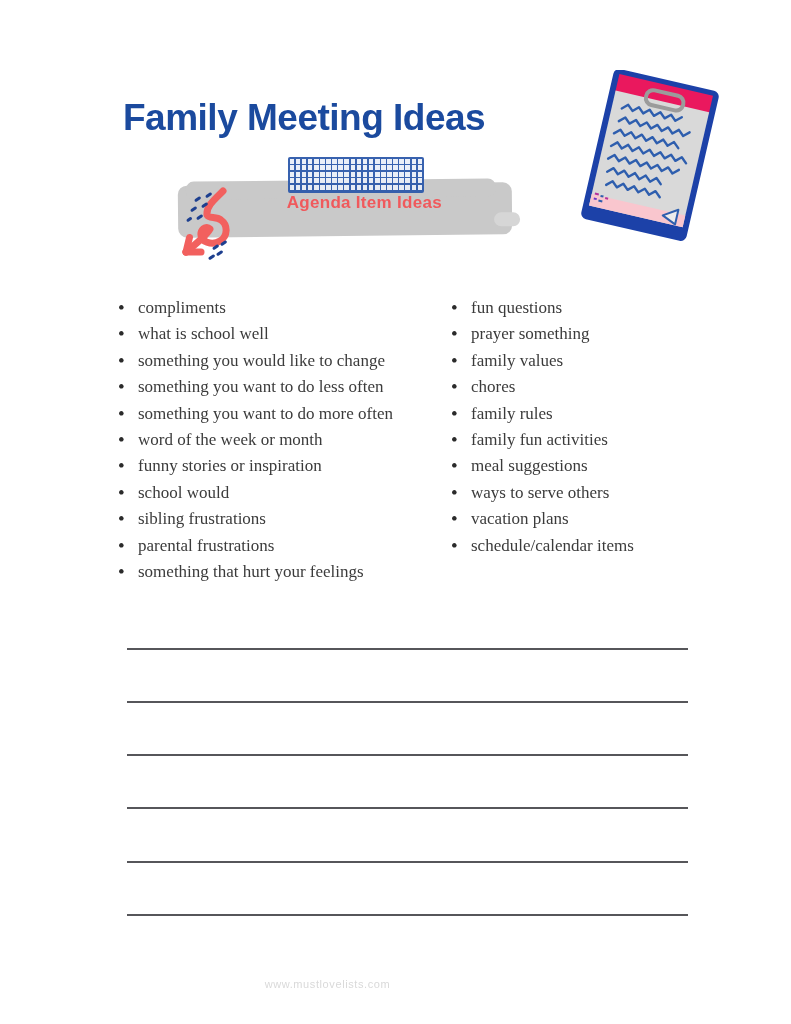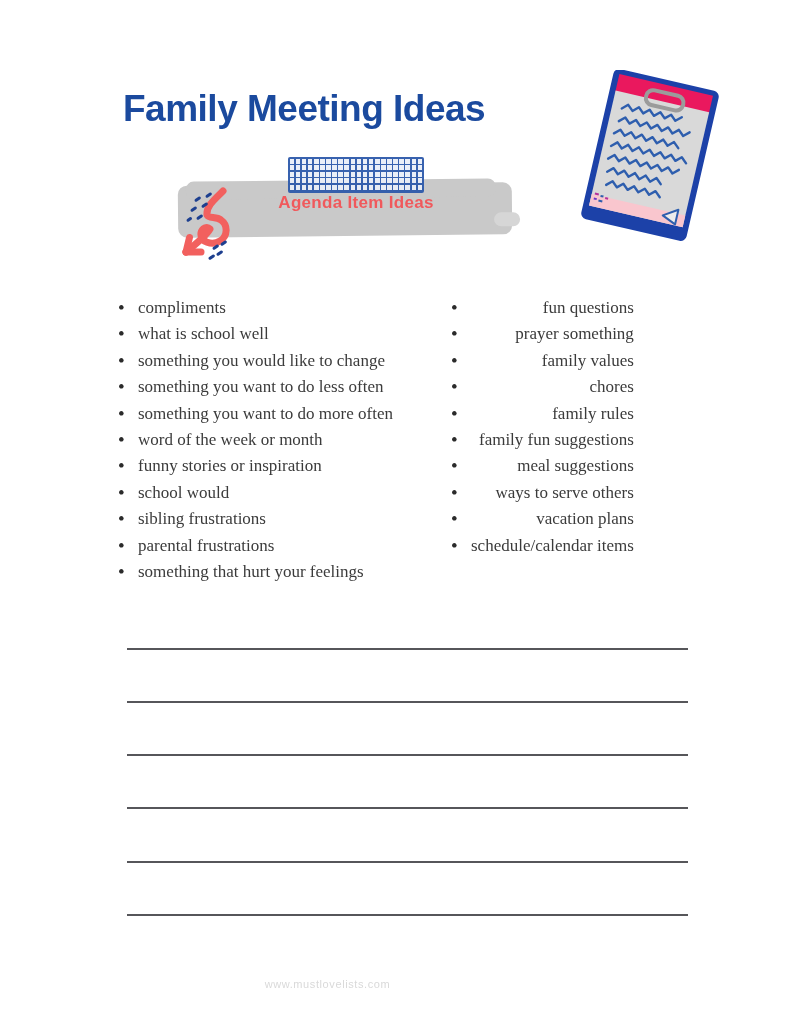--- a/index.html
+++ b/index.html
@@ -6,21 +6,21 @@
   .page{
     position:relative;
     width:791px;height:1024px;
     margin:0 auto;
     background:#ffffff;
     overflow:hidden;
     font-family:"Liberation Sans", sans-serif;
   }
   
   .page-title{
-    position:absolute;left:123px;top:88px;
+    position:absolute;left:123px;top:97px;
     font-size:37px;font-weight:bold;letter-spacing:-0.5px;
     color:#1b4a9e;white-space:nowrap;
   }
   .brush-stroke{
     position:absolute;left:178px;top:184px;width:334px;height:52px;
     background:#c9c9c9;border-radius:9px;transform:rotate(-0.6deg);
   }
   .brush-stroke::before{
     content:"";position:absolute;left:8px;top:-4px;width:310px;height:18px;
     background:#c9c9c9;border-radius:8px;
@@ -33,32 +33,32 @@
     position:absolute;left:288px;top:157px;width:136px;height:32px;
     background-color:#e9eef8;
     background-image:
       repeating-linear-gradient(0deg,#2a57aa 0 1.5px,transparent 1.5px 6.4px),
       repeating-linear-gradient(90deg,#2a57aa 0 1.5px,transparent 1.5px 6.1px);
     border-top:2.5px solid #2a57aa;border-bottom:2.5px solid #2a57aa;
     opacity:.93;border-radius:2px;
   }
   .subtitle{
     position:absolute;left:270px;top:193px;width:172px;
-    text-align:center;font-size:17px;font-weight:bold;letter-spacing:.3px;
+    text-align:right;font-size:17px;font-weight:bold;letter-spacing:.3px;
     color:#f0595c;white-space:nowrap;
   }
   .arrow-doodle{position:absolute;left:160px;top:186px;}
   .clipboard{position:absolute;left:576px;top:70px;}
   
   .agenda-list{
     position:absolute;top:295px;margin:0;padding:0;list-style:none;
     font-size:17px;color:#3b3b3b;
   }
   .agenda-list.left{left:116px;}
-  .agenda-list.right{left:449px;text-align:right;}
+  .agenda-list.right{left:449px;}
   .agenda-list li{
     position:relative;height:26.4px;line-height:26.4px;
     padding-left:22px;white-space:nowrap;font-family:Liberation Serif, serif;
   }
   .agenda-list li::before{
     content:"\2022";position:absolute;left:2px;top:0;
     font-size:19px;color:#2b2b2b;
   }
   
   .writing-line{
@@ -143,21 +143,21 @@
     <li>parental frustrations</li>
     <li>something that hurt your feelings</li>
   </ul>
 
   <ul class="agenda-list right">
     <li>fun questions</li>
     <li>prayer something</li>
     <li>family values</li>
     <li>chores</li>
     <li>family rules</li>
-    <li>family fun suggestions</li>
+    <li>family fun activities</li>
     <li>meal suggestions</li>
     <li>ways to serve others</li>
     <li>vacation plans</li>
     <li>schedule/calendar items</li>
   </ul>
 
   <div class="writing-line" style="top:648px"></div>
   <div class="writing-line" style="top:701px"></div>
   <div class="writing-line" style="top:754px"></div>
   <div class="writing-line" style="top:807px"></div>

